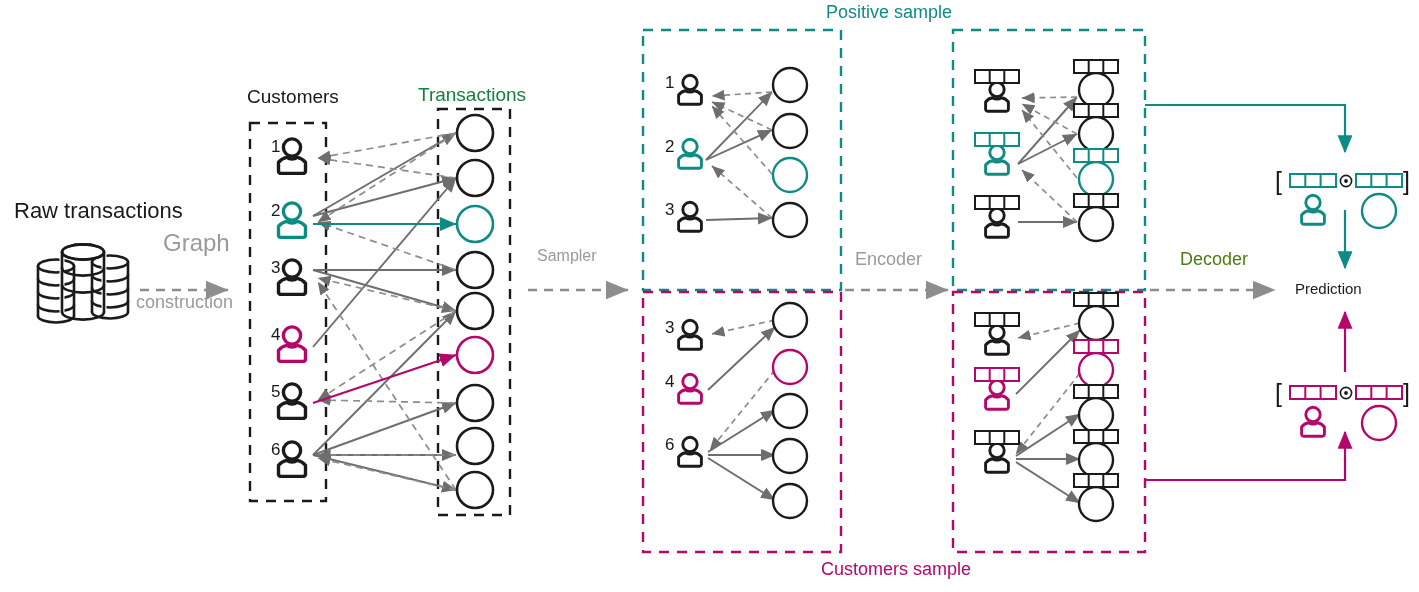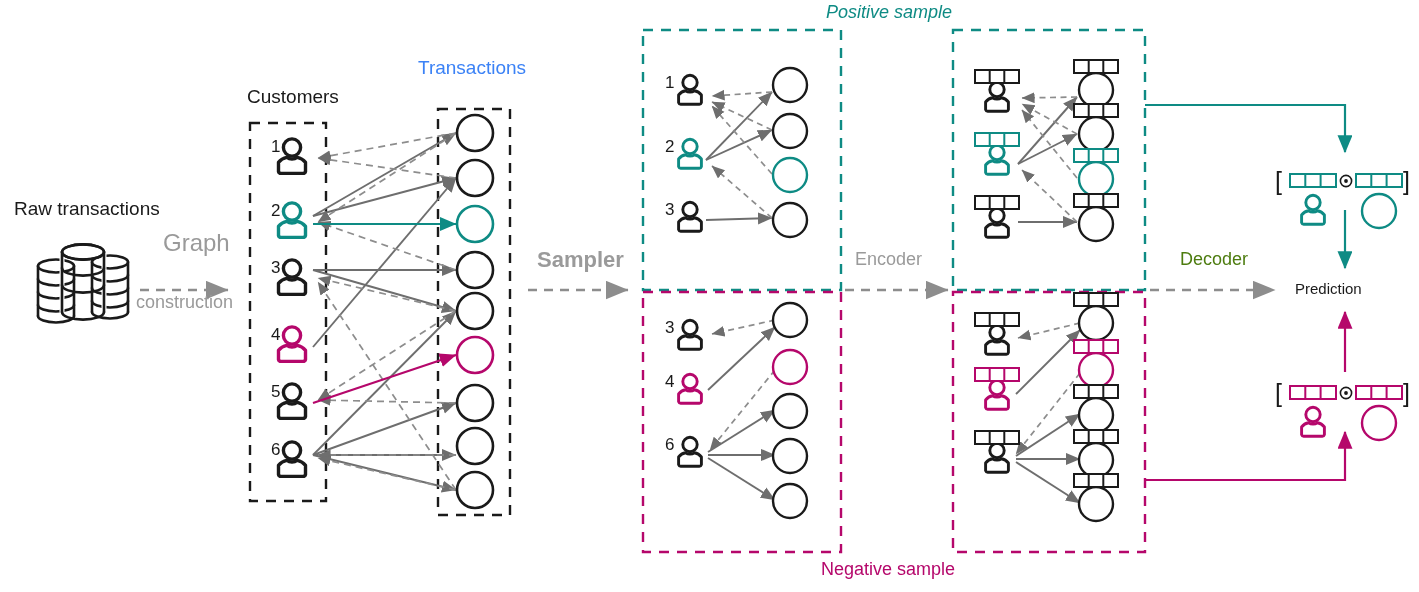--- a/index.html
+++ b/index.html
@@ -373,34 +373,34 @@
     <text x="271" y="455">6</text>
     <text x="665" y="88">1</text>
     <text x="665" y="152">2</text>
     <text x="665" y="215">3</text>
     <text x="665" y="333">3</text>
     <text x="665" y="387">4</text>
     <text x="665" y="450">6</text>
   </g>
 </svg>
 
-<div class="lbl" style="left:14px;top:198px;font-size:19px;color:#1a1a1a;">Raw transactions</div>
+<div class="lbl" style="left:14px;top:198px;font-size:22px;color:#1a1a1a;">Raw transactions</div>
 
 <div class="lbl" style="left:163px;top:229px;font-size:24px;color:#9a9a9a;">Graph</div>
 <div class="lbl" style="left:136px;top:252px;font-size:18px;color:#9a9a9a;margin-top:40px;">construction</div>
 
 <div class="lbl" style="left:247px;top:86px;font-size:19px;color:#1a1a1a;">Customers</div>
 
-<div class="lbl" style="left:418px;top:57px;font-size:19px;color:#3b82f6;">Transactions</div>
-
-<div class="lbl" style="left:537px;top:247px;font-size:22px;color:#9a9a9a;font-weight:bold;">Sampler</div>
+<div class="lbl" style="left:418px;top:84px;font-size:19px;color:#15803d;">Transactions</div>
+
+<div class="lbl" style="left:537px;top:247px;font-size:16px;color:#9a9a9a;">Sampler</div>
 
 <div class="lbl" style="left:855px;top:249px;font-size:18px;color:#9a9a9a;">Encoder</div>
 
 <div class="lbl" style="left:1180px;top:249px;font-size:18px;color:#4d7c0f;">Decoder</div>
 
-<div class="lbl" style="left:826px;top:2px;font-size:18px;color:#0E8B84;font-style:italic;">Positive sample</div>
-
-<div class="lbl" style="left:821px;top:559px;font-size:18px;color:#B5076B;">Negative sample</div>
+<div class="lbl" style="left:826px;top:2px;font-size:18px;color:#0E8B84;">Positive sample</div>
+
+<div class="lbl" style="left:821px;top:559px;font-size:18px;color:#B5076B;">Customers sample</div>
 
 <div class="lbl" style="left:1295px;top:280px;font-size:15px;color:#1a1a1a;">Prediction</div>
 
 </div>
 
 </body></html>

